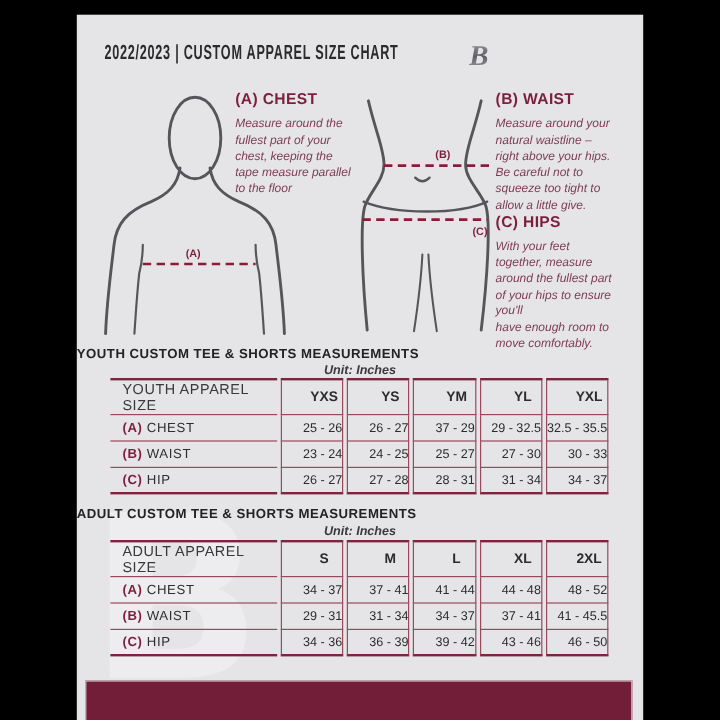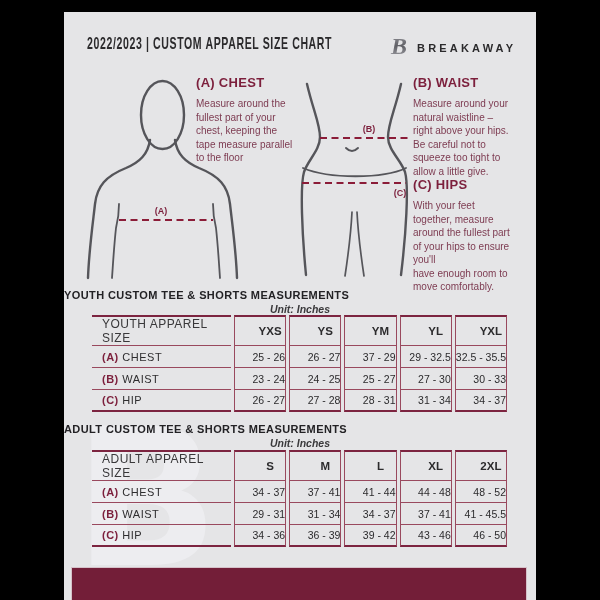--- a/index.html
+++ b/index.html
@@ -18,21 +18,21 @@
 
   
   .fig{position:absolute;}
   .fig-chest{left:4px;top:60px;width:172px;height:208px;}
   .fig-lower{left:220px;top:60px;width:144px;height:208px;}
   .guide{position:absolute;}
   .guide-chest{left:132px;top:63px;width:140px;}
   .guide-waist{left:349px;top:63px;width:118px;}
   .guide-hips{left:349px;top:165px;width:118px;}
   .guide-h{margin:0 0 7px 0;font-size:13px;font-weight:700;color:#7c1f3c;letter-spacing:.3px;}
-  .guide-body{margin:0;font-size:10px;font-weight:500;color:#7e3c52;
+  .guide-body{margin:0;font-size:10px;font-style:italic;font-weight:500;color:#7e3c52;
               line-height:13.5px;white-space:pre-line;}
   .outline{stroke:#55555a;stroke-width:2.4;fill:none;stroke-linecap:round;}
   .dash{stroke:#8b1c38;stroke-width:2.2;fill:none;stroke-dasharray:7 4.5;}
   .fig-label{font:700 9px "Liberation Sans",sans-serif;fill:#7c1f3c;}
 
   
   .section-title{position:absolute;left:0;width:472px;font-size:11px;
                  font-weight:700;letter-spacing:.4px;color:#232225;z-index:2;}
   .t-youth{top:277px}.t-adult{top:411px}
   .unit{position:absolute;left:0;width:472px;text-align:center;font-size:10.5px;font-style:italic;
@@ -80,21 +80,20 @@
           <linearGradient id="lg" x1="0" y1="0" x2="0" y2="1">
             <stop offset="0" stop-color="#9a9aa0"></stop>
               <stop offset=".5" stop-color="#5f5f65"></stop>
               <stop offset="1" stop-color="#a5a5ab"></stop>
           </linearGradient>
         </defs>
         <path d="M1 5 H16" stroke="url(#lg)" stroke-width="2.6" fill="none"></path>
         <path d="M3 22 H14" stroke="url(#lg)" stroke-width="2.6" fill="none"></path>
         <text x="7" y="23" font-family="Liberation Serif, serif" font-style="italic" font-weight="700" font-size="24" fill="url(#lg)">B</text>
       </svg>
-      <div class="brand-name">BREAKAWAY</div>
     </div>
 
     <svg class="fig fig-chest" viewBox="0 0 172 208">
       <ellipse class="outline" cx="94.5" cy="43" rx="21.5" ry="34"></ellipse>
       <path class="outline" d="M 82 68 C 80 82, 72 90, 58 96 C 38 104, 29 114, 27 132 C 25 150, 21 178, 20 206"></path>
       <path class="outline" d="M 107 68 C 109 82, 117 90, 131 96 C 151 104, 160 114, 162 132 C 164 150, 168 178, 169 206"></path>
       <path class="outline" style="stroke-width:1.8" d="M 51 132 C 51 140, 50 148, 48 156 C 46 174, 45 192, 44 206"></path>
       <path class="outline" style="stroke-width:1.8" d="M 145 132 C 145 140, 146 148, 148 156 C 150 174, 151 192, 152 206"></path>
       <path class="dash" d="M 51 148 L 145 148"></path>
       <text class="fig-label" x="93" y="142" text-anchor="middle">(A)</text>

